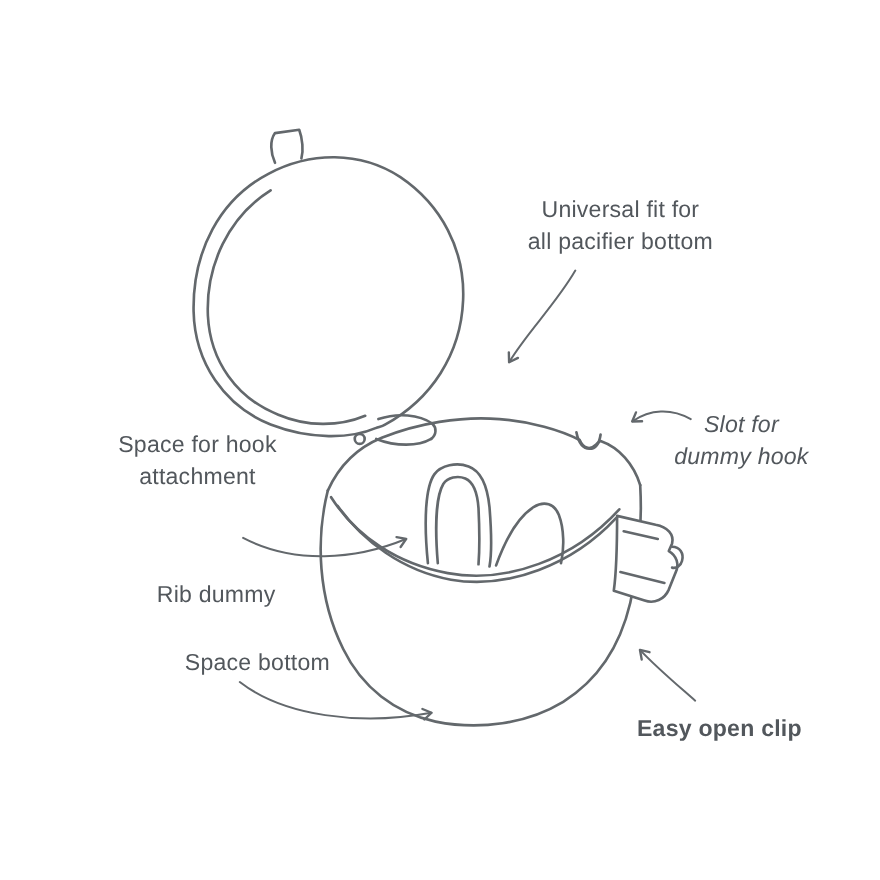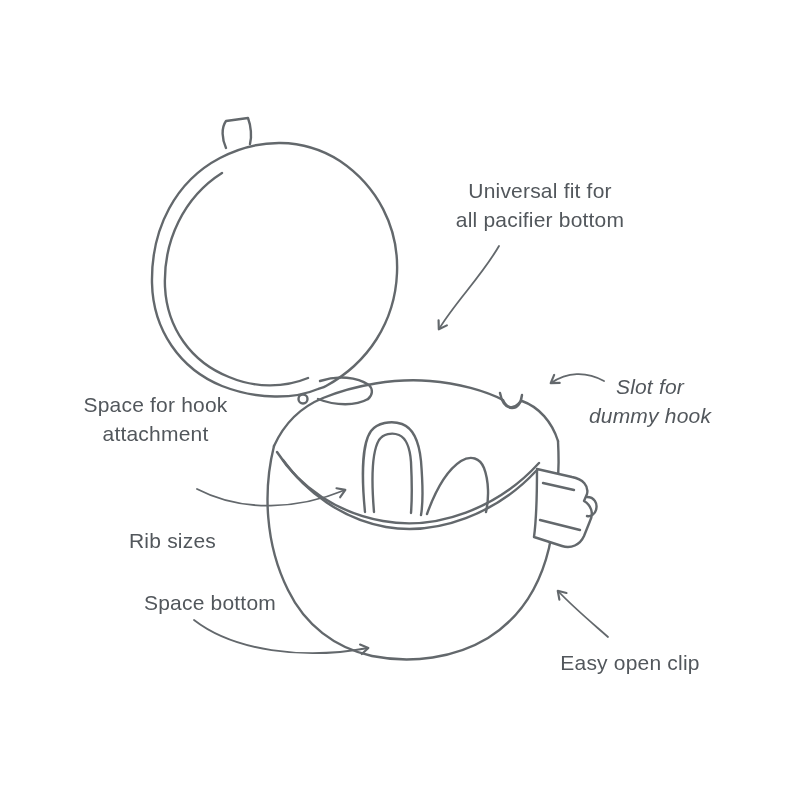--- a/index.html
+++ b/index.html
@@ -10,36 +10,37 @@
   body {
     width: 800px; height: 800px;
     background: #ffffff;
     font-family: "Liberation Sans", sans-serif;
     overflow: hidden;
   }
   .canvas {
     position: relative;
     width: 636px; height: 800px;
     background: #ffffff;
+    margin-left: 24px;
   }
   .canvas svg { position: absolute; left: 0; top: 0; }
   .label {
     position: absolute;
     text-align: center;
     font-size: 21px;
     line-height: 29px;
     color: var(--text-color);
     letter-spacing: 0.2px;
   }
   .lbl-universal { left: 425px; top: 176px; width: 230px; }
   .lbl-slot      { left: 570px; top: 372px; width: 160px; font-style: italic; }
   .lbl-hook      { left: 48px;  top: 390px; width: 215px; }
   .lbl-rib       { left: 85px;  top: 526px; width: 175px; }
   .lbl-flat      { left: 115px; top: 588px; width: 190px; }
-  .lbl-easy      { left: 525px; top: 648px; width: 210px; }
+  .lbl-easy      { left: 525px; top: 648px; width: 210px; font-weight: bold; }
 </style>
 </head>
 <body style="background: rgb(255, 255, 255);">
 
 <div class="canvas">
 
   <svg width="800" height="800" viewBox="0 0 800 800">
     <defs>
       <marker id="ah" markerWidth="7" markerHeight="7" refX="5" refY="3.5" orient="auto">
         <path d="M1,0.8 L5.2,3.5 L1,6.2" fill="none" stroke="var(--line-color)" stroke-width="1.2" stroke-linecap="round" stroke-linejoin="round"></path>
@@ -103,19 +104,19 @@
   <div class="label lbl-slot">
     <div>Slot for</div>
     <div>dummy hook</div>
   </div>
 
   <div class="label lbl-hook">
     <div>Space for hook</div>
     <div>attachment</div>
   </div>
 
-  <div class="label lbl-rib">Rib sizes</div>
+  <div class="label lbl-rib">Rib dummy</div>
 
   <div class="label lbl-flat">Space bottom</div>
 
   <div class="label lbl-easy">Easy open clip</div>
 
 </div>
 
 </body></html>

